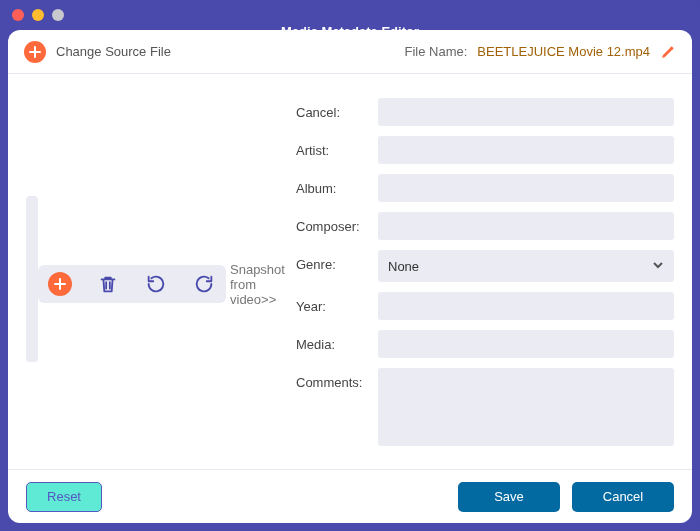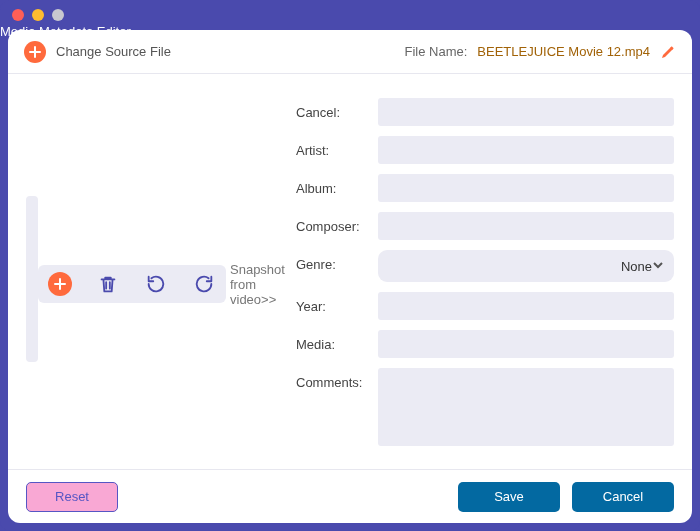--- a/index.html
+++ b/index.html
@@ -4,21 +4,21 @@
 <style>
   * { box-sizing: border-box; margin: 0; padding: 0; font-family: -apple-system, BlinkMacSystemFont, "Segoe UI", Helvetica, Arial, sans-serif; }
   body { background: #4a4aad; width: 700px; height: 531px; overflow: hidden; }
   .window { width: 700px; height: 531px; background: #4a4aad; border-radius: 10px; display: flex; flex-direction: column; }
   .titlebar { height: 30px; display: flex; align-items: center; position: relative; }
   .traffic { display: flex; gap: 8px; padding-left: 12px; }
   .dot { width: 12px; height: 12px; border-radius: 50%; }
   .dot.red { background: #ff5f57; }
   .dot.yellow { background: #febc2e; }
   .dot.gray { background: #c8c8cf; }
-  .title { position: absolute; left: 0; right: 0; text-align: left; color: #fff; font-size: 13px; font-weight: 400; pointer-events: none; margin-top: 32px; }
+  .title { position: absolute; left: 0; right: 0; text-align: center; color: #fff; font-size: 13px; font-weight: 700; pointer-events: none; margin-top: 32px; }
   .surface { flex: 1; margin: 0 8px 8px 8px; background: #fff; border-radius: 12px; display: flex; flex-direction: column; overflow: hidden; }
   .topbar { height: 44px; display: flex; align-items: center; padding: 0 16px; border-bottom: 1px solid #e7e7ef; color: #555; font-size: 13px; }
   .change-src { display: flex; align-items: center; gap: 10px; cursor: pointer; }
   .plus-circle { width: 22px; height: 22px; border-radius: 50%; background: #ff6a3d; display: flex; align-items: center; justify-content: center; color: #fff; flex-shrink: 0; }
   .plus-circle svg { width: 12px; height: 12px; }
   .file-block { margin-left: auto; display: flex; align-items: center; gap: 10px; }
   .file-name { color: #a16207; font-weight: 500; font-size: 13px; }
   .file-label { color: #666; font-size: 13px; }
   .edit-pencil { width: 16px; height: 16px; color: #ff6a3d; cursor: pointer; display: flex; }
   .content { flex: 1; display: flex; padding: 24px 18px 10px 18px; gap: 26px; }
@@ -37,27 +37,27 @@
   .toolbar { margin-top: 10px; background: #ebebf4; border-radius: 6px; height: 38px; display: flex; align-items: center; gap: 24px; padding: 0 10px; }
   .toolbar .plus-circle { width: 24px; height: 24px; }
   .toolbar .iconbtn { width: 24px; height: 24px; display: flex; align-items: center; justify-content: center; color: #4a4aad; cursor: pointer; }
   .toolbar .iconbtn svg { width: 22px; height: 22px; }
   .snapshot-link { margin-top: 12px; font-size: 13px; color: #777; cursor: pointer; padding-left: 4px; }
   .rightcol { flex: 1; }
   .form-row { display: flex; align-items: flex-start; margin-bottom: 10px; }
   .form-row.tall { }
   .form-label { width: 82px; font-size: 13px; color: #444; padding-top: 7px; }
   .form-field { flex: 1; background: #ebebf4; border: none; border-radius: 3px; height: 28px; font-size: 13px; padding: 0 10px; color: #333; }
-  .select-field { flex: 1; background: #ebebf4; border-radius: 9px; height: 28px; display: flex; align-items: center; justify-content: flex-end; padding: 16px 10px; cursor: pointer; }
+  .select-field { flex: 1; background: #ebebf4; border-radius: 3px; height: 28px; display: flex; align-items: center; justify-content: space-between; padding: 16px 10px; cursor: pointer; }
   .select-field .val { font-size: 13px; color: #333; }
   .select-field .chev { color: #555; }
   .comments { flex: 1; background: #ebebf4; border: none; border-radius: 3px; height: 78px; resize: none; font-size: 13px; padding: 8px 10px; font-family: inherit; }
   .footer { height: 54px; border-top: 1px solid #e7e7ef; display: flex; align-items: center; padding: 0 18px; gap: 12px; }
   .btn { height: 30px; border-radius: 5px; font-size: 13px; display: flex; align-items: center; justify-content: center; cursor: pointer; user-select: none; }
-  .btn-reset { width: 92px; border: 1.5px solid #5656c4; color: #5656c4; background: #f9a8d4; }
+  .btn-reset { width: 76px; border: 1.5px solid #5656c4; color: #5656c4; background: #5eead4; }
   .spacer { flex: 1; }
   .btn-primary { width: 102px; background: #0369a1; color: #fff; border: none; }
   .btn-primary + .btn-primary { }
 </style>
 </head>
 <body>
 
 <div class="window">
   <div class="titlebar">
     <div class="traffic">

